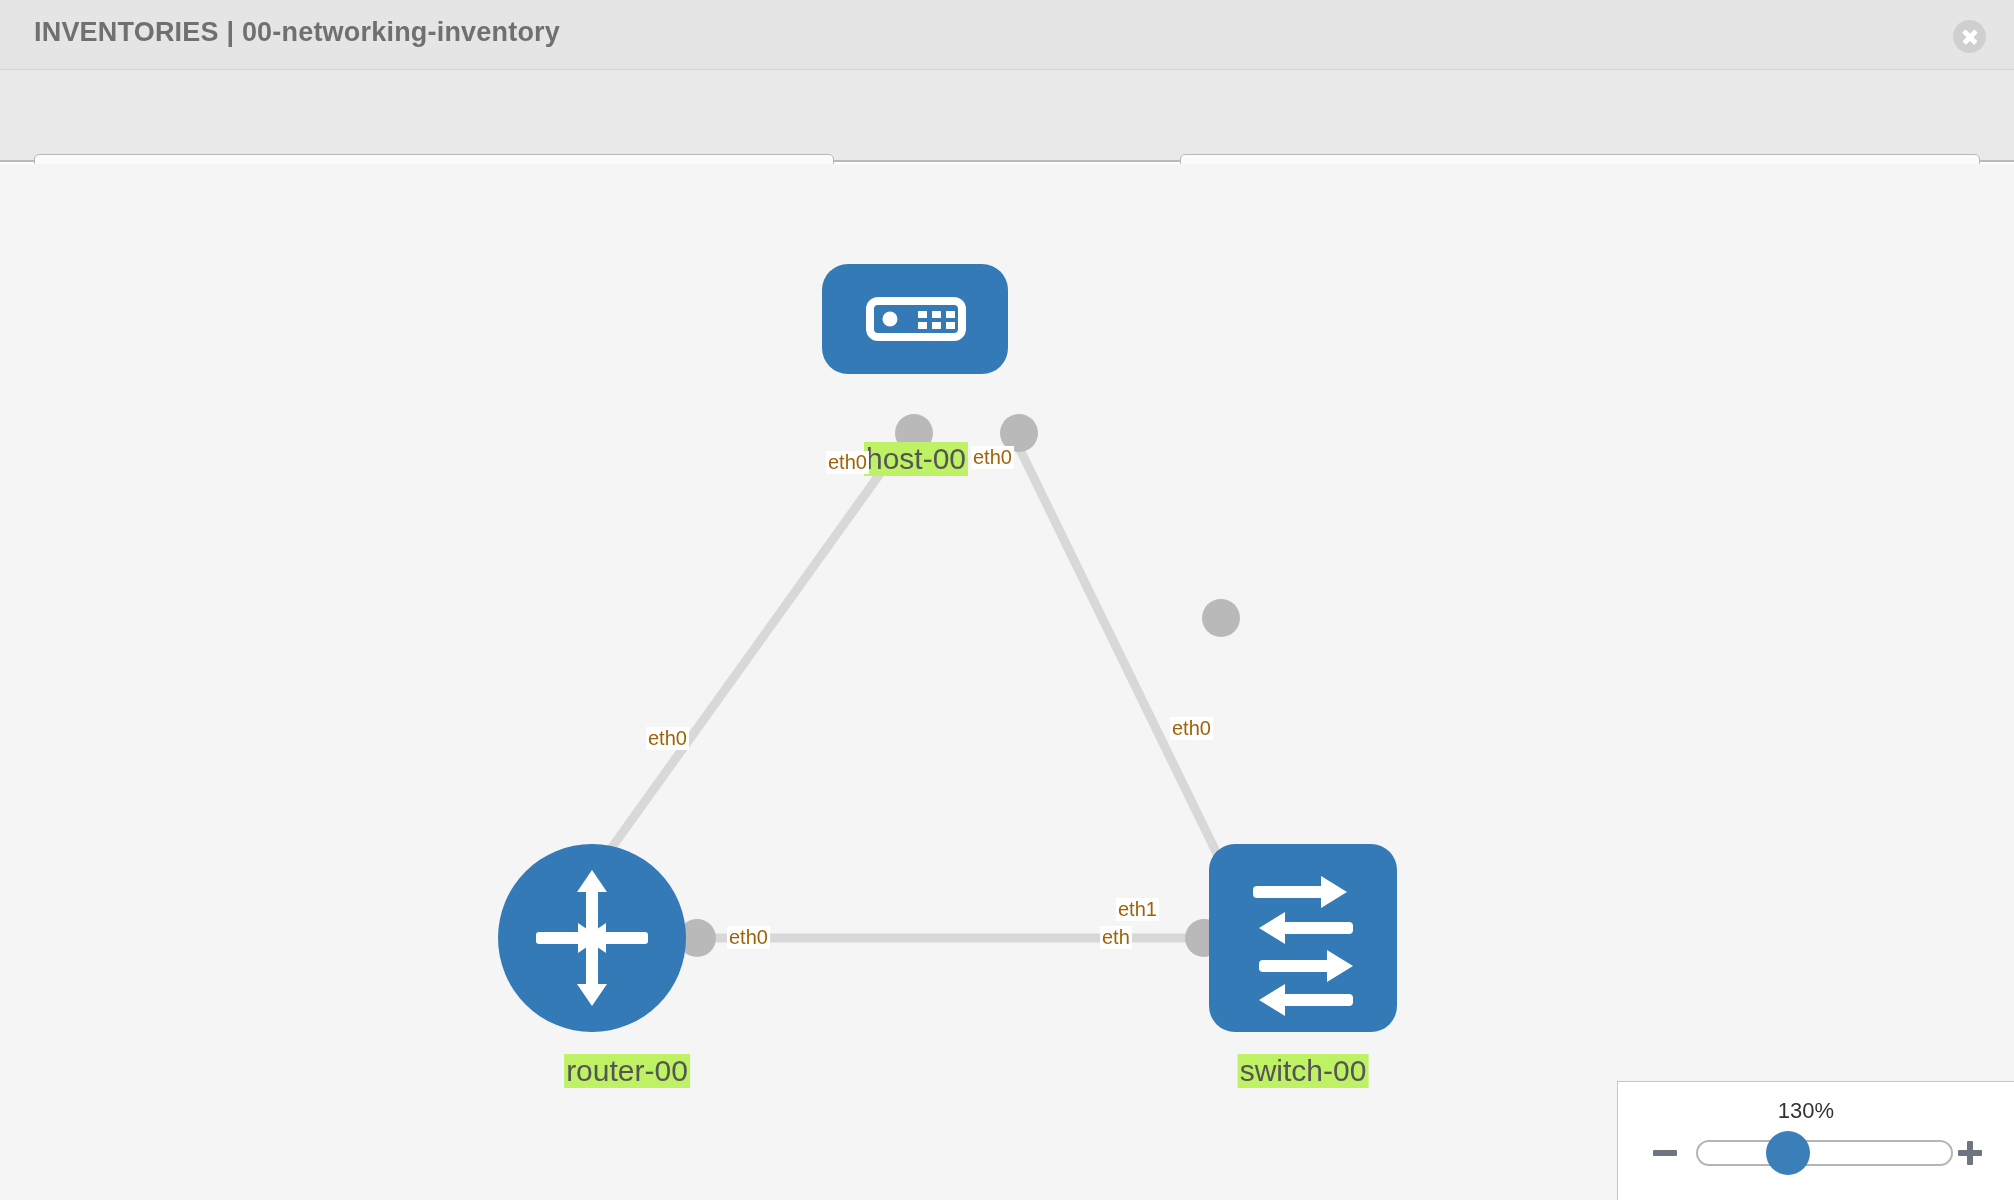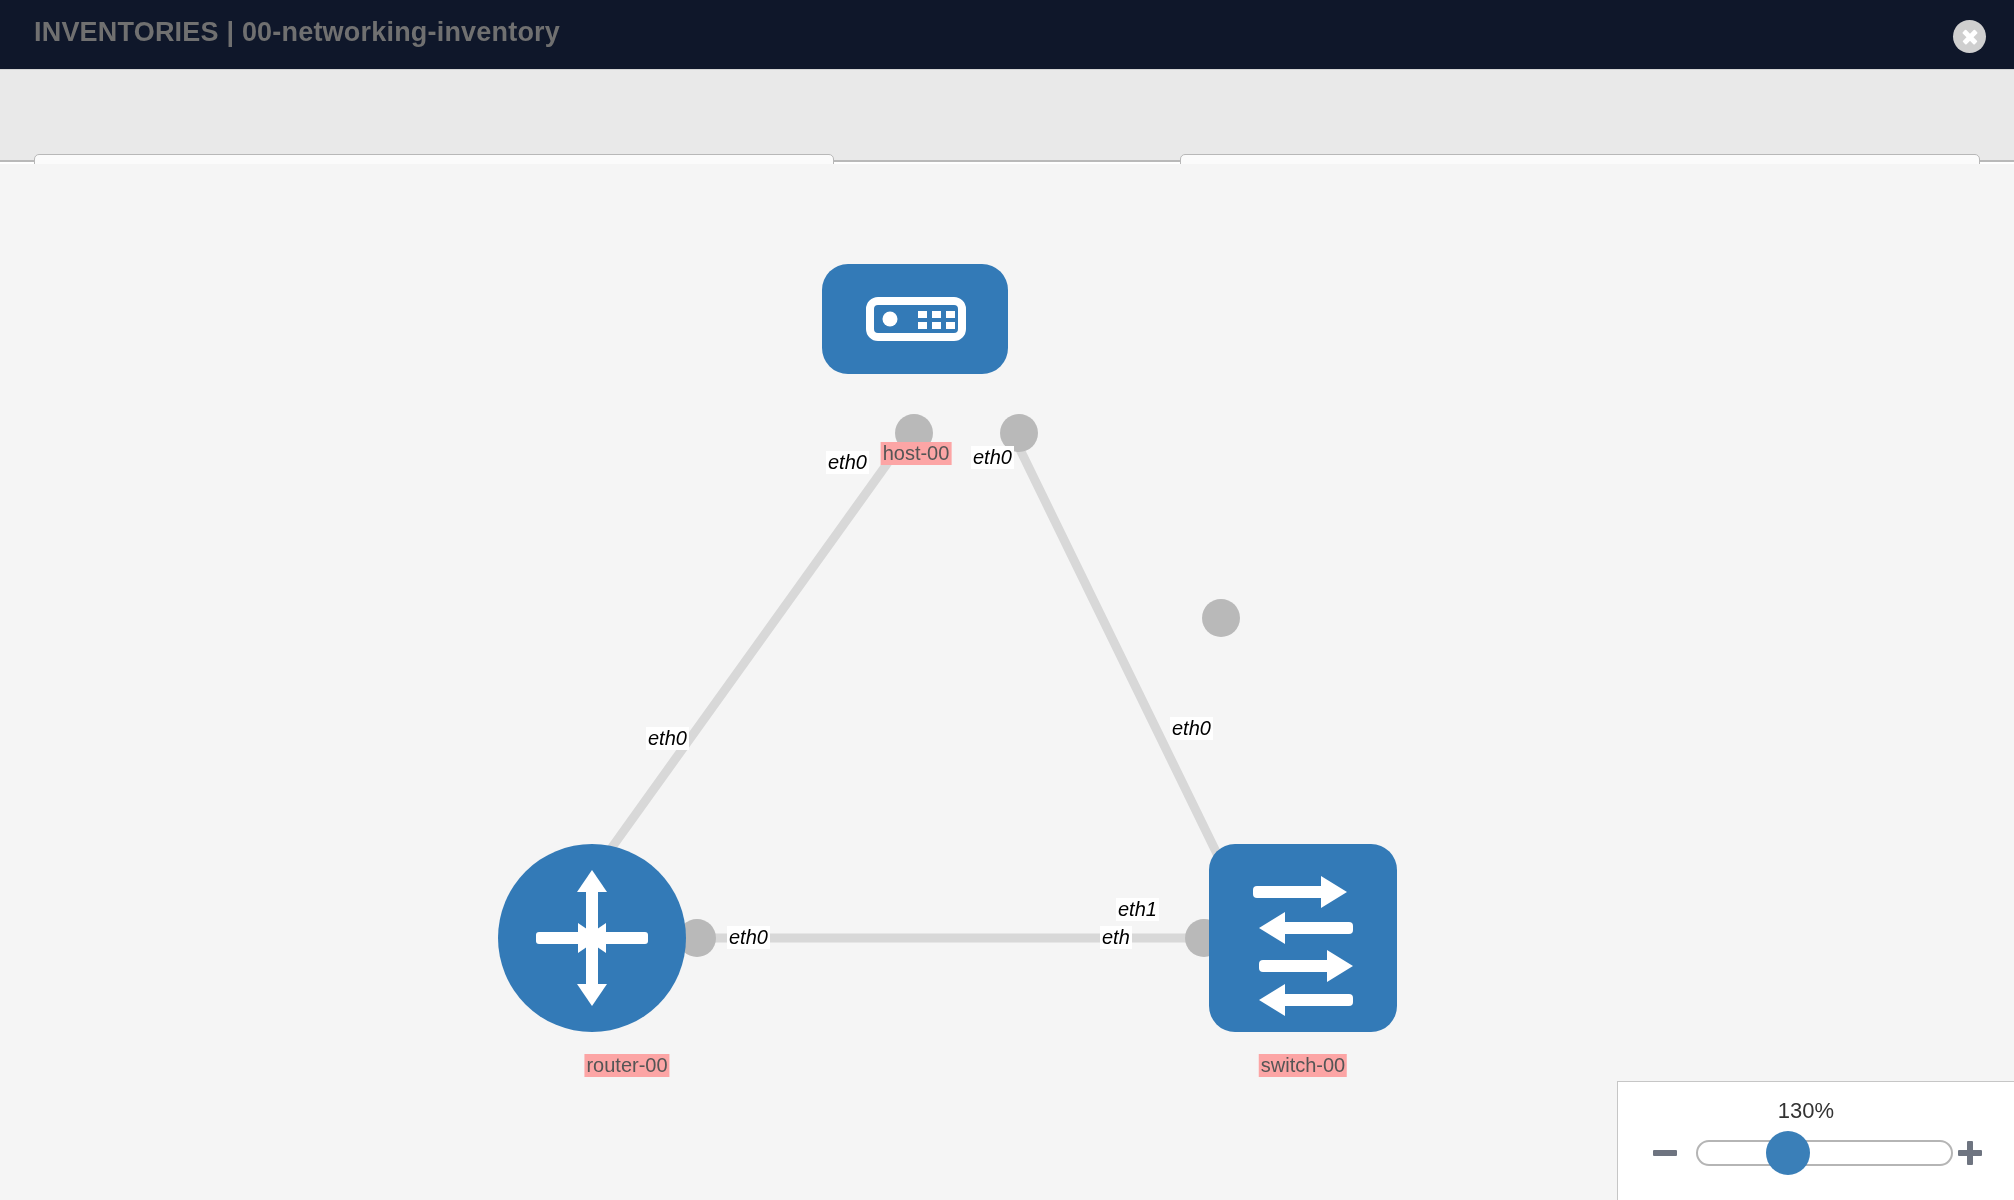--- a/index.html
+++ b/index.html
@@ -17,21 +17,21 @@
     width: 2014px;
     height: 1200px;
     background: #ffffff;
   }
 
   
   .header {
     position: absolute;
     left: 0; top: 0;
     width: 2014px; height: 70px;
-    background: #0f172a;
+    background: #e5e5e5;
     border-bottom: 1px solid #d4d4d4;
   }
   .page-title {
     position: absolute;
     left: 34px; top: 17px;
     font-size: 27px;
     font-weight: bold;
     color: #707070;
     letter-spacing: 0.2px;
     white-space: nowrap;
@@ -127,44 +127,43 @@
     width: 100%; height: 100%;
     background: #337ab7;
   }
   .node-rect .node-shape { border-radius: 26px; }
   .node-circle .node-shape { border-radius: 50%; }
   .node-shape svg { position: absolute; left: 0; top: 0; width: 100%; height: 100%; }
 
   .node-label {
     position: absolute;
     white-space: nowrap;
-    font-size: 20px;
+    font-size: 30px;
     color: #555555;
-    background: #fca5a5;
+    background: #bef264;
     padding: 0 2px;
     transform: translateX(-50%);
   }
 
   
   .port {
     position: absolute;
     width: 38px; height: 38px;
     border-radius: 50%;
     background: #b9b9b9;
   }
 
   .edge-label {
     position: absolute;
     white-space: nowrap;
     font-size: 20px;
-    color: #000000;
+    color: #a16207;
     background: #ffffff;
     padding: 0 2px;
     line-height: 1.15;
-    font-style: italic;
   }
 
   
   .zoom-panel {
     position: absolute;
     left: 1617px; top: 1081px;
     width: 397px; height: 119px;
     background: #ffffff;
     border: 1px solid #c6c6c6;
     border-right: none;

